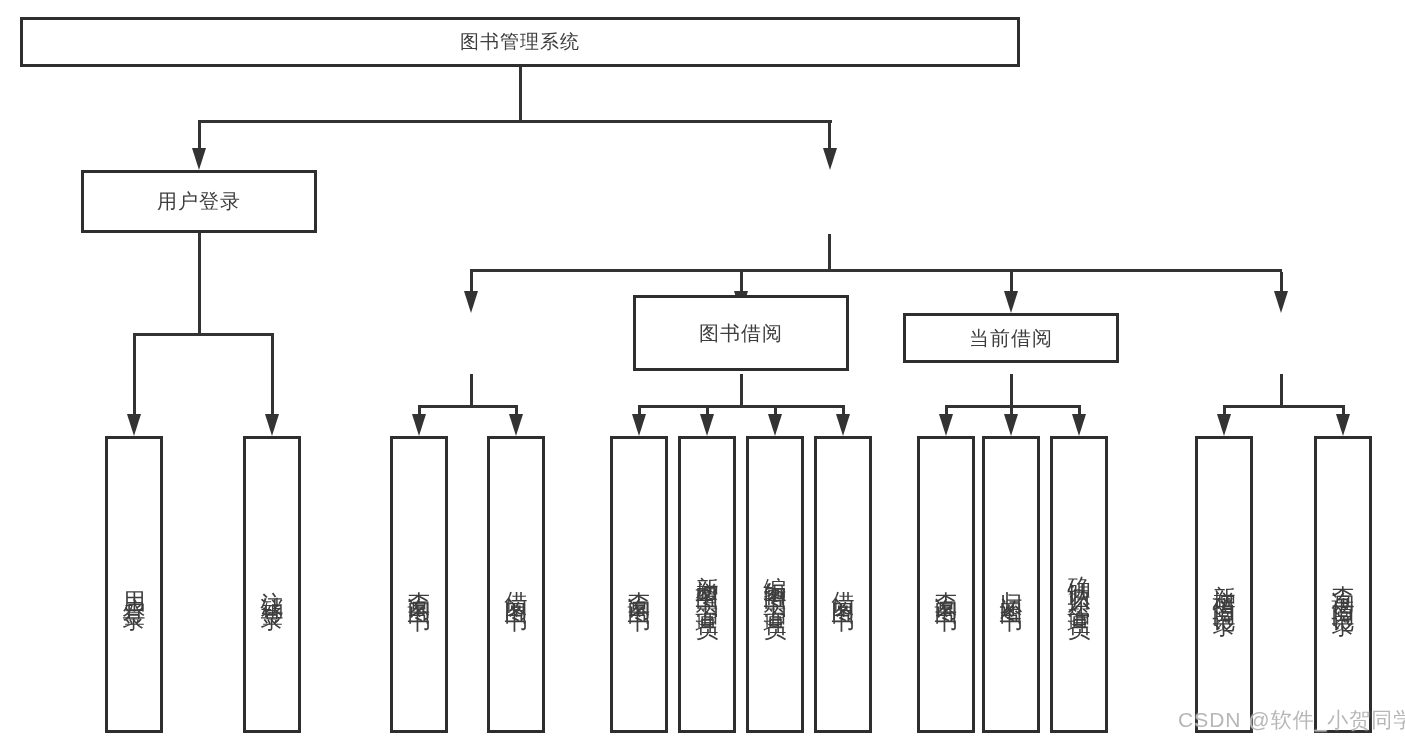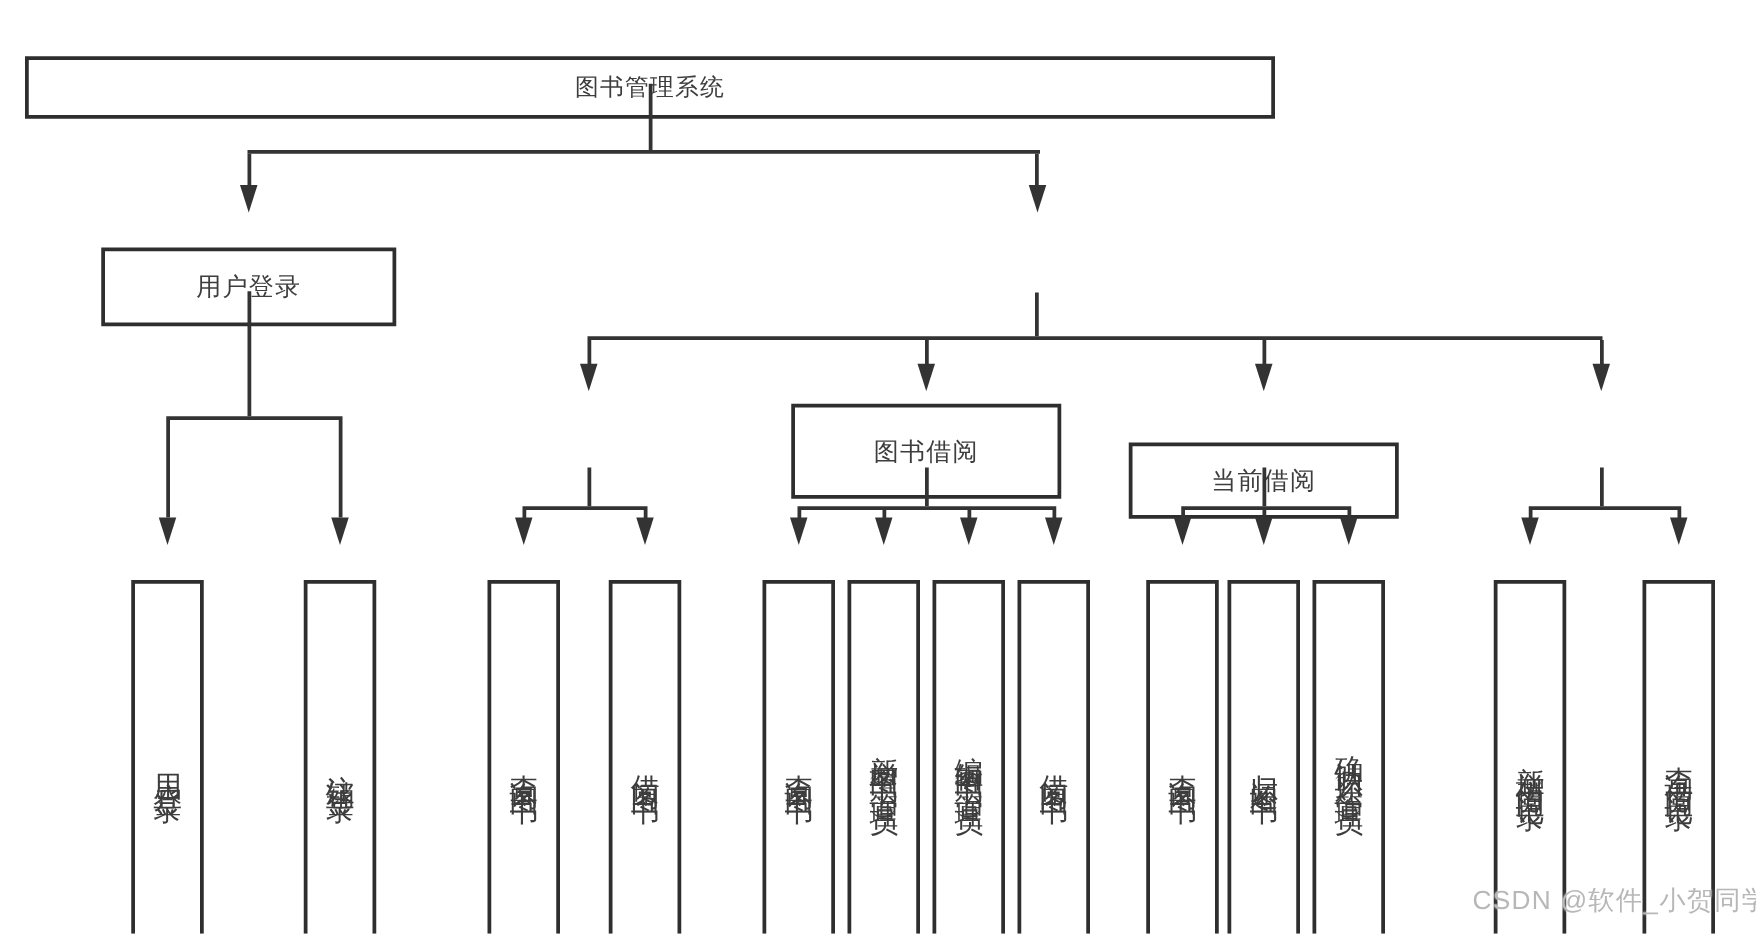--- a/index.html
+++ b/index.html
@@ -2,21 +2,21 @@
 <html><head>
 <meta charset="utf-8">
 <style>
   html,body{margin:0;padding:0;background:#ffffff;}
   .stage{
     position:relative;width:1405px;height:747px;background:#ffffff;overflow:hidden;
     font-family:"Liberation Sans", sans-serif;
   }
   .box{
     position:absolute;box-sizing:border-box;border:3px solid #2e2e2e;background:#ffffff;
-    display:flex;align-items:center;justify-content:center;margin-top:28px;
+    display:flex;align-items:center;justify-content:center;
   }
   .hlabel{font-size:20px;color:#3d3d3d;letter-spacing:1px;white-space:nowrap;}
   .root-label{font-size:19px;}
   .vlabel{
     writing-mode:vertical-rl;text-orientation:mixed;
     font-size:23px;letter-spacing:6px;color:#3d3d3d;line-height:1;
   }
   .line{position:absolute;background:#333333;}
   .arrow{
     position:absolute;width:0;height:0;
@@ -63,21 +63,21 @@
   <div class="line" style="left:740px;top:272px;width:3px;height:20px"></div>
   <div class="arrow" style="left:734px;top:291px"></div>
   <div class="line" style="left:1010px;top:272px;width:3px;height:20px"></div>
   <div class="arrow" style="left:1004px;top:291px"></div>
   <div class="line" style="left:1280px;top:272px;width:3px;height:20px"></div>
   <div class="arrow" style="left:1274px;top:291px"></div>
 
   <div class="box" style="left:633px;top:295px;width:216px;height:76px">
     <span class="hlabel">图书借阅</span>
   </div>
-  <div class="box" style="left:903px;top:326px;width:216px;height:61px">
+  <div class="box" style="left:903px;top:313px;width:216px;height:50px">
     <span class="hlabel">当前借阅</span>
   </div>
 
   <div class="line" style="left:470px;top:374px;width:3px;height:31px"></div>
   <div class="line" style="left:418px;top:405px;width:100px;height:3px"></div>
   <div class="line" style="left:418px;top:408px;width:3px;height:8px"></div>
   <div class="arrow" style="left:412px;top:414px"></div>
   <div class="line" style="left:515px;top:408px;width:3px;height:8px"></div>
   <div class="arrow" style="left:509px;top:414px"></div>
 

